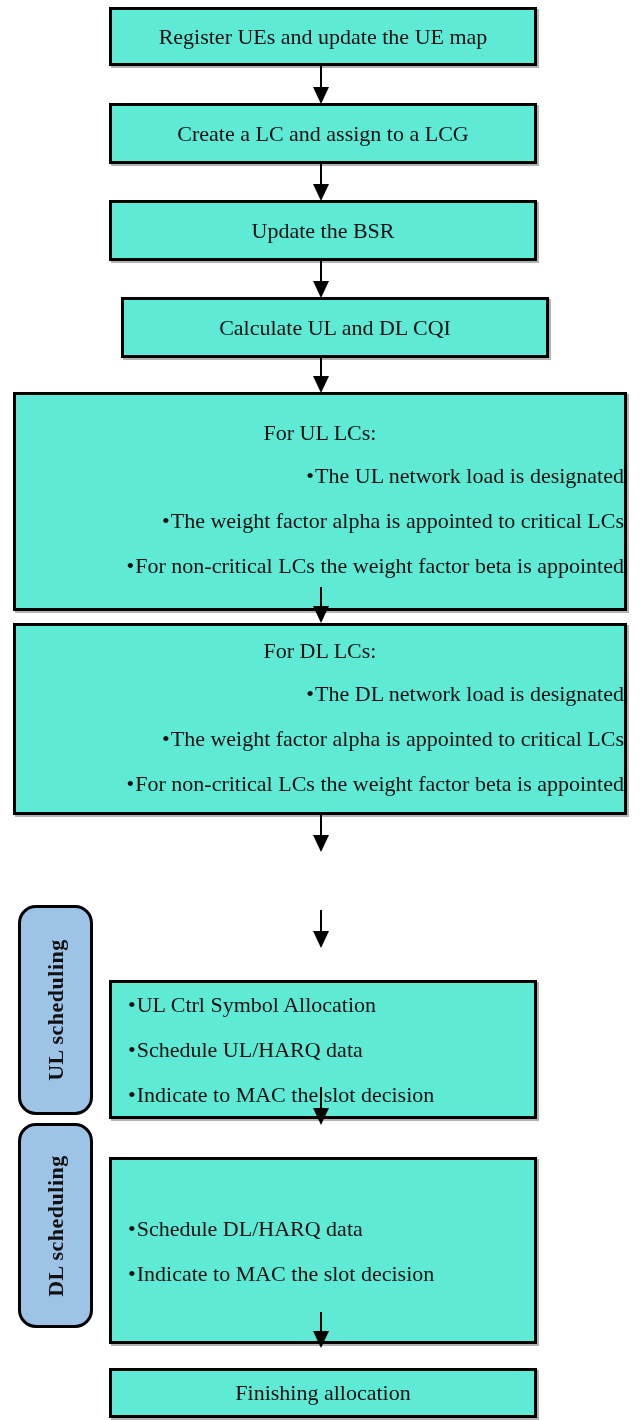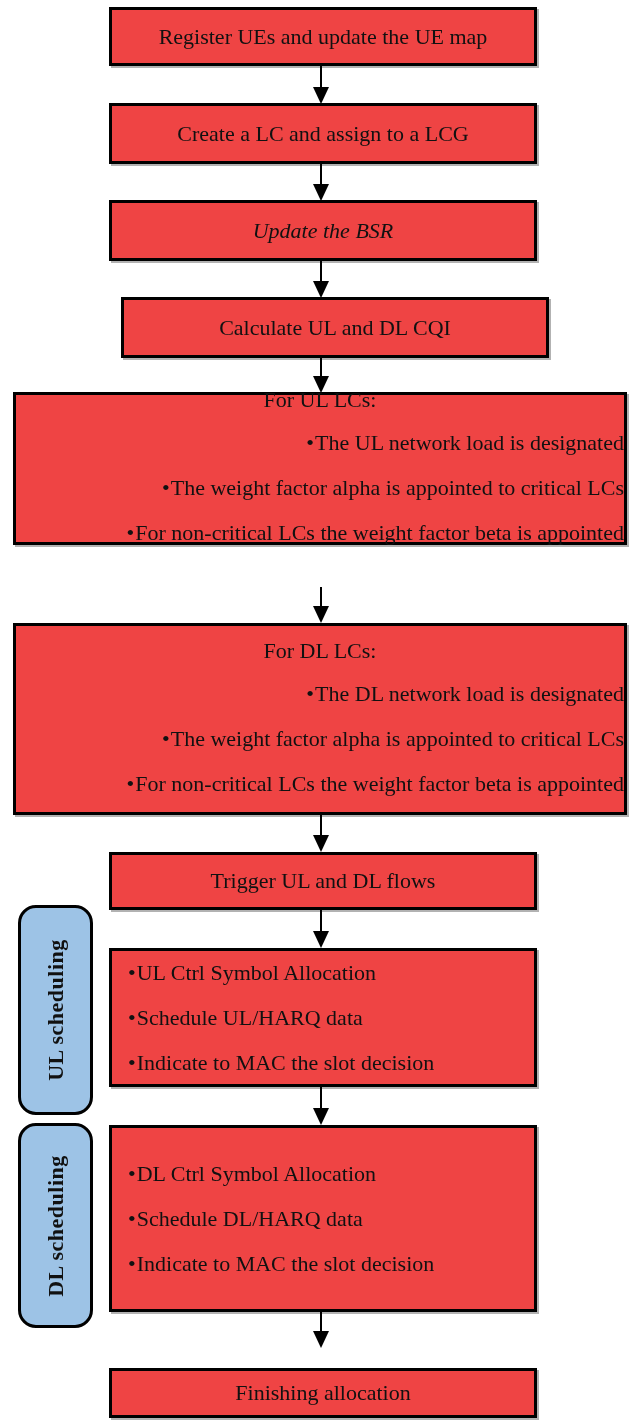--- a/index.html
+++ b/index.html
@@ -9,39 +9,40 @@
     font-family: "Liberation Serif", "DejaVu Serif", serif;
     color: #111111;
     position: relative;
     overflow: hidden;
   }
   .stage { position: absolute; left: 0; top: 0; width: 640px; height: 1420px; }
 
   .box {
     position: absolute;
     box-sizing: border-box;
-    background: #ef4444;
+    background: #5eead4;
     border: 3px solid #000000;
     box-shadow: 2px 2px 0 rgba(0,0,0,0.30);
     display: flex;
     align-items: center;
     justify-content: center;
     text-align: center;
     font-size: 22px;
     line-height: 1.25;
   }
   .box.wide { border-width: 3px; }
 
   .bullet-box {
     flex-direction: column;
     align-items: flex-start;
     justify-content: center;
     text-align: center;
     padding-left: 16px;
     padding-right: 6px;
+    margin-top: 32px;
   }
   .bullet-line { line-height: 45px; white-space: nowrap; font-size: 22px; }
   .bullet-dot { margin-right: 1px; }
 
   .wide-inner { width: 100%; display: flex; flex-direction: column; padding: 8px 0 10px 0; }
   .wide-title { text-align: center; line-height: 40px; font-size: 22px; }
   .wide-bullets { padding-left: 16px; display: flex; flex-direction: column; align-items: flex-end; }
 
   .arrow {
     position: absolute;
@@ -94,39 +95,39 @@
 
   <div class="box" style="left:109px; top:103px; width:428px; height:61px;">
     <span>Create a LC and assign to a LCG</span>
   </div>
 
   <div class="arrow" style="left:313px; top:164px; height:37px;">
     <div class="arrow-stem"></div>
     <div class="arrow-head"></div>
   </div>
 
-  <div class="box" style="left:109px; top:200px; width:428px; height:61px;font-style:italic;">
+  <div class="box" style="left:109px; top:200px; width:428px; height:61px;">
     <span>Update the BSR</span>
   </div>
 
   <div class="arrow" style="left:313px; top:261px; height:37px;">
     <div class="arrow-stem"></div>
     <div class="arrow-head"></div>
   </div>
 
   <div class="box" style="left:109px; top:297px; width:428px; height:61px;margin-left:12px;">
     <span>Calculate UL and DL CQI</span>
   </div>
 
   <div class="arrow" style="left:313px; top:358px; height:35px;">
     <div class="arrow-stem"></div>
     <div class="arrow-head"></div>
   </div>
 
-  <div class="box wide" style="left:13px; top:392px; width:614px; height:153px;">
+  <div class="box wide" style="left:13px; top:392px; width:614px; height:219px;">
     <div class="wide-inner">
       <div class="wide-title">For UL LCs:</div>
       <div class="wide-bullets">
         <div class="bullet-line"><span class="bullet-dot">•</span><span>The UL network load is designated</span></div>
         <div class="bullet-line"><span class="bullet-dot">•</span><span>The weight factor alpha is appointed to critical LCs</span></div>
         <div class="bullet-line"><span class="bullet-dot">•</span><span>For non-critical LCs the weight factor beta is appointed</span></div>
       </div>
     </div>
   </div>
 
@@ -144,23 +145,20 @@
         <div class="bullet-line"><span class="bullet-dot">•</span><span>For non-critical LCs the weight factor beta is appointed</span></div>
       </div>
     </div>
   </div>
 
   <div class="arrow" style="left:313px; top:815px; height:37px;">
     <div class="arrow-stem"></div>
     <div class="arrow-head"></div>
   </div>
 
-  <div class="box" style="left:109px; top:852px; width:428px; height:58px;">
-    <span>Trigger UL and DL flows</span>
-  </div>
 
   <div class="arrow" style="left:313px; top:910px; height:38px;">
     <div class="arrow-stem"></div>
     <div class="arrow-head"></div>
   </div>
 
   <div class="side-label" style="top: 905px; height: 210px; background: rgb(157, 195, 230);">
     <div class="side-label-text">UL scheduling</div>
   </div>
 
@@ -173,21 +171,20 @@
   <div class="arrow" style="left:313px; top:1087px; height:38px;">
     <div class="arrow-stem"></div>
     <div class="arrow-head"></div>
   </div>
 
   <div class="side-label" style="top: 1123px; height: 205px; background: rgb(157, 195, 230);">
     <div class="side-label-text">DL scheduling</div>
   </div>
 
   <div class="box bullet-box" style="left:109px; top:1125px; width:428px; height:187px;">
-    <div class="bullet-line"><span class="bullet-dot">•</span><span>DL Ctrl Symbol Allocation</span></div>
     <div class="bullet-line"><span class="bullet-dot">•</span><span>Schedule DL/HARQ data</span></div>
     <div class="bullet-line"><span class="bullet-dot">•</span><span>Indicate to MAC the slot decision</span></div>
   </div>
 
   <div class="arrow" style="left:313px; top:1312px; height:36px;">
     <div class="arrow-stem"></div>
     <div class="arrow-head"></div>
   </div>
 
   <div class="box" style="left:109px; top:1368px; width:428px; height:50px;">

